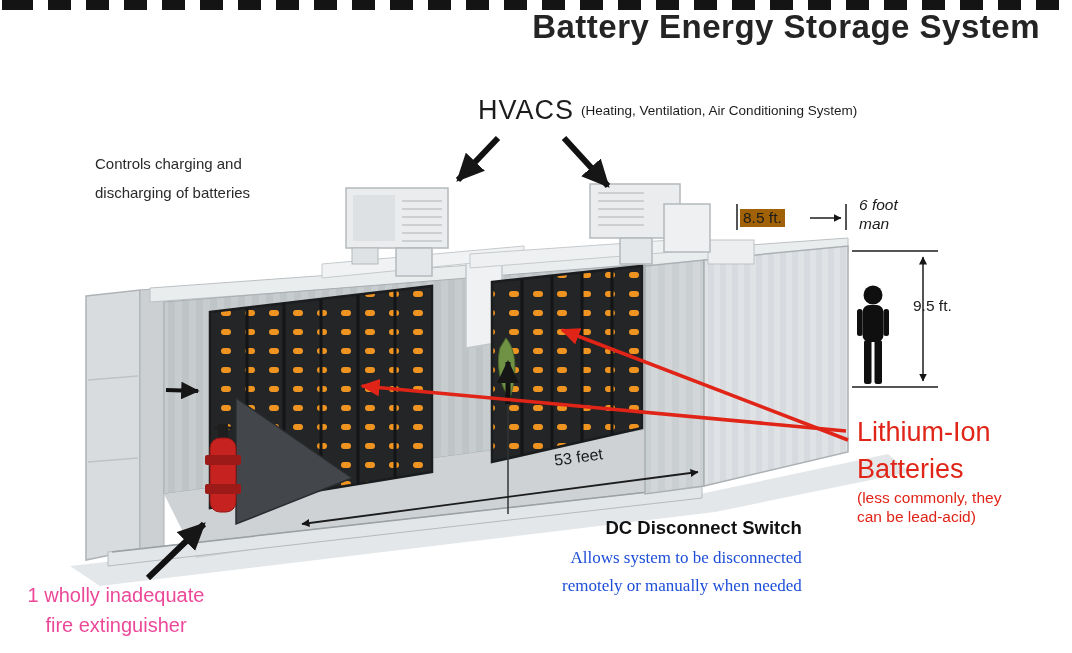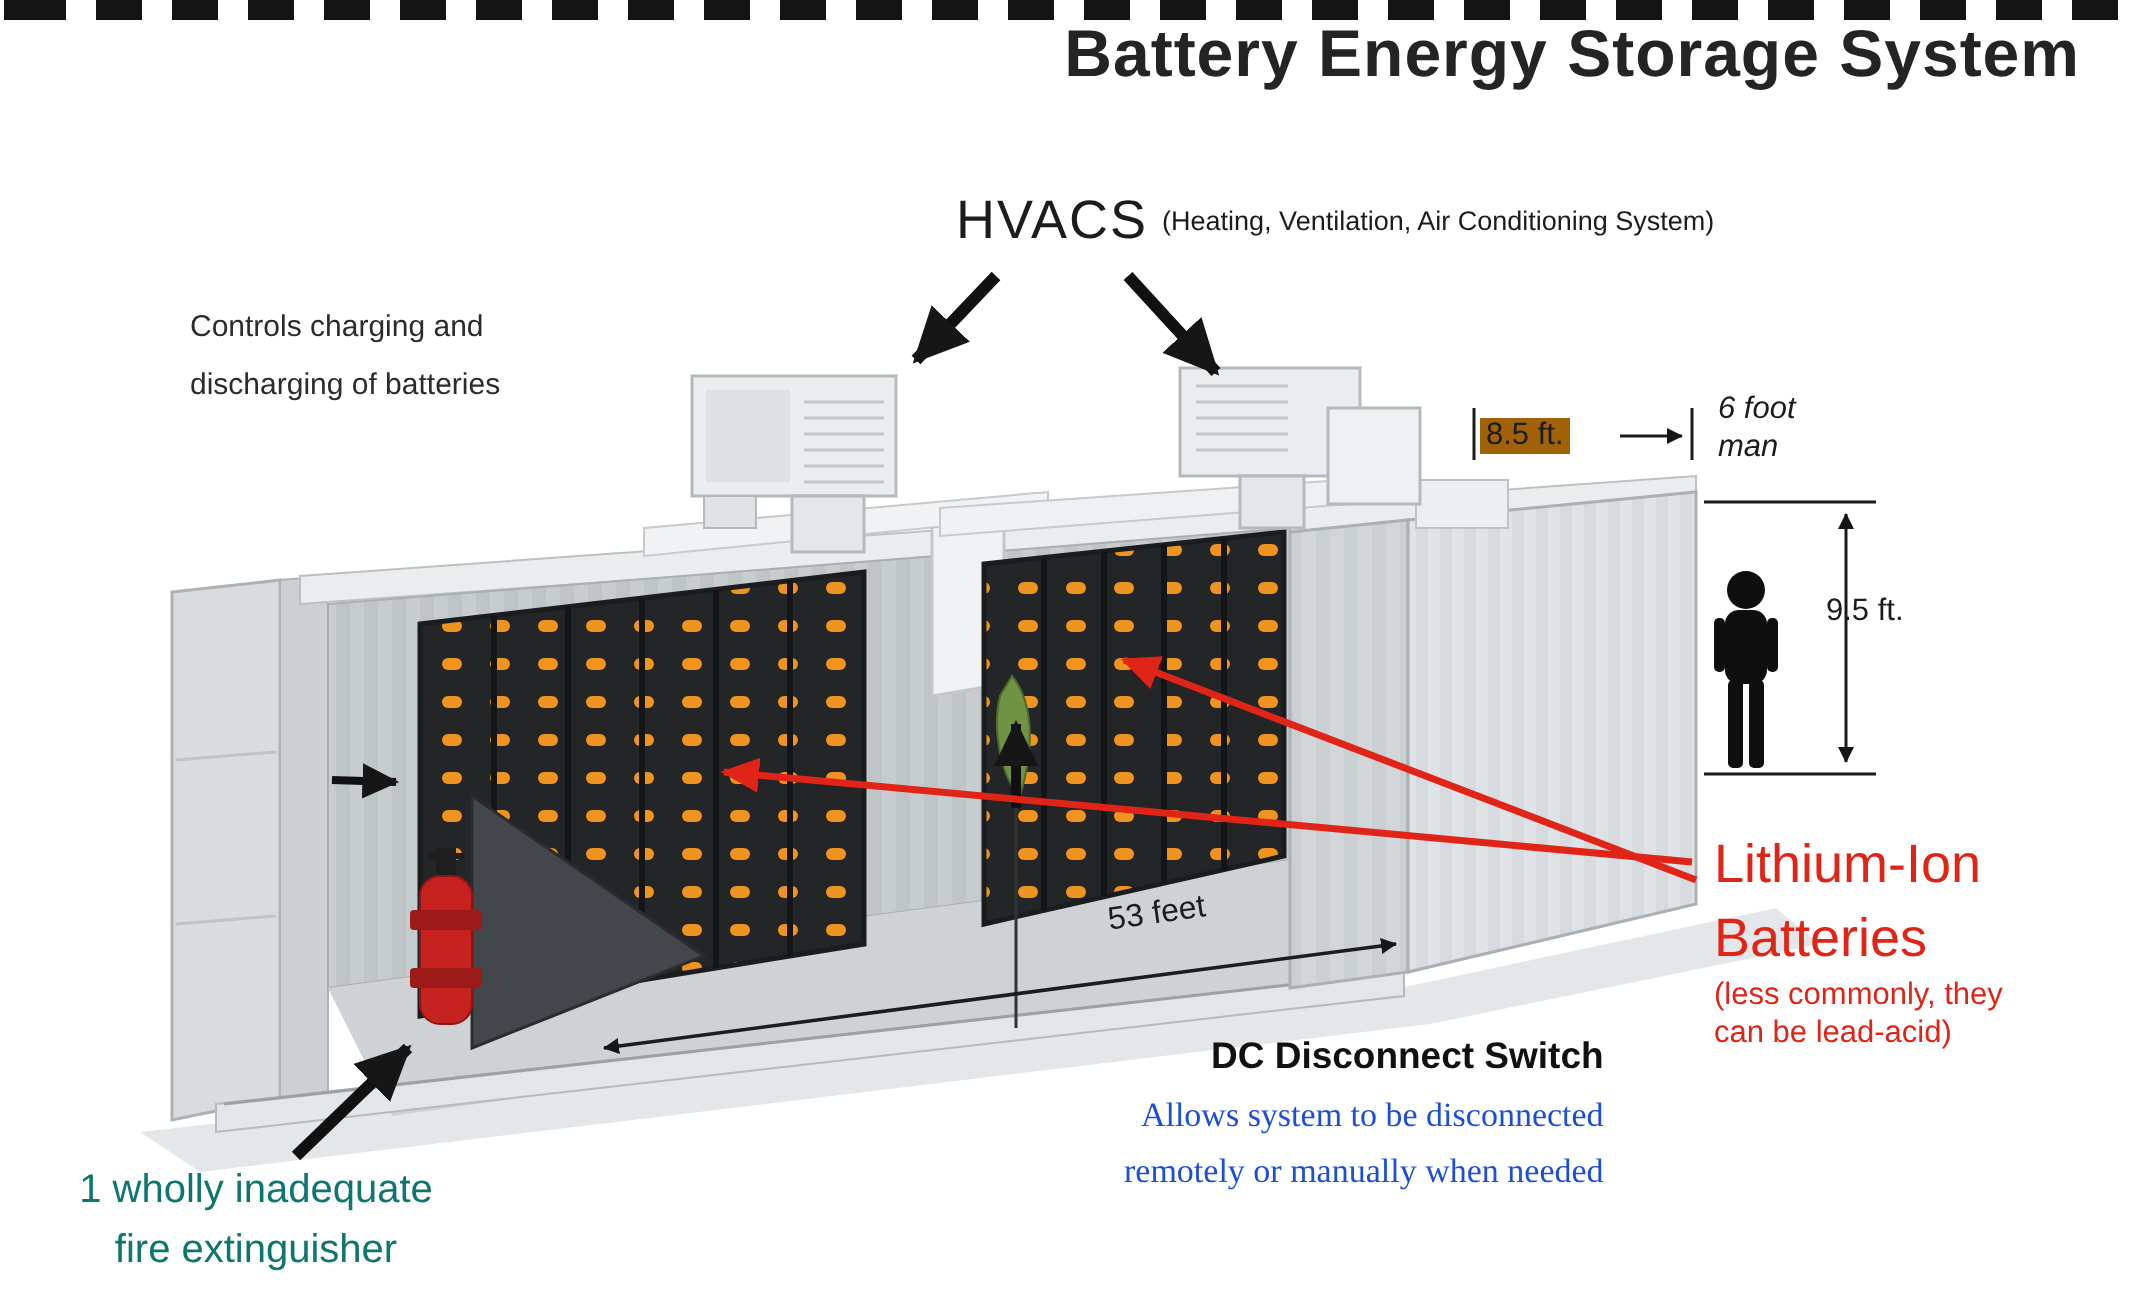--- a/index.html
+++ b/index.html
@@ -29,21 +29,21 @@
   .man-lbl{top:195px;left:859px;font-style:italic;line-height:19px;}
   .dim-95{top:297px;left:913px;}
   .dim-53{top:452px;left:553px;font-size:16px;transform:rotate(-8deg);transform-origin:left top;}
   .lithium{top:414px;left:857px;color:var(--accent_red,#e02417);}
   .lithium .big{font-size:27px;line-height:37px;}
   .lithium .note{font-size:15.5px;line-height:19px;}
   .lithium .note:first-of-type{margin-top:6px;}
   .dcsw{top:517px;left:562px;text-align:right;}
   .dcsw .t{font-size:18.5px;font-weight:700;margin-bottom:5px;color:#111;}
   .dcsw .d{font-size:17px;line-height:28px;color:#1d4ed8;font-family:Liberation Serif, serif;}
-  .ext{top:580px;left:12px;width:232px;text-align:center;font-size:20px;line-height:30px;color:#0f766e;}
+  .ext{top:580px;left:0;width:232px;text-align:center;font-size:20px;line-height:30px;color:#ec4899;}
   .ink-fill{fill:#161616;}
   .red-fill{fill:var(--accent_red,#e02417);}
   .red-stroke{stroke:var(--accent_red,#e02417);}
 </style>
 </head>
 <body>
 
 <div class="stage">
 
   <div class="film-strip"></div>

